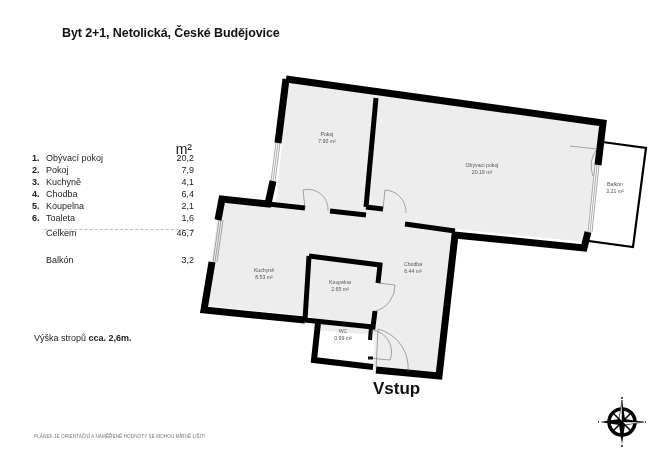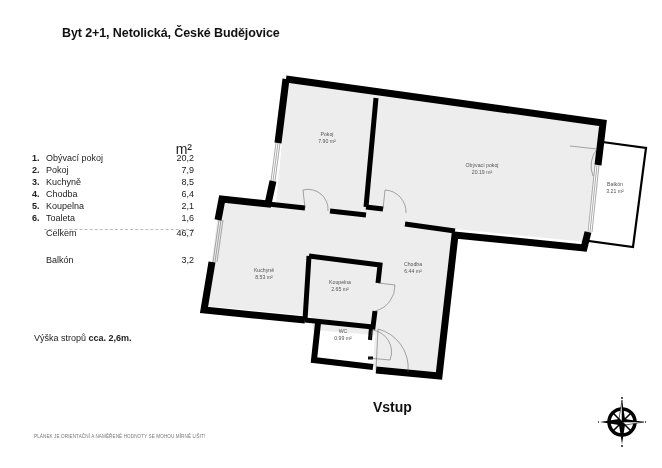--- a/index.html
+++ b/index.html
@@ -11,21 +11,21 @@
   .legend .num { position:absolute; left:0; font-weight:bold; }
   .legend .lbl { position:absolute; left:14px; }
   .legend .val { position:absolute; right:0; }
   .legend .total { font-weight:normal; }
   .legend .dash { position:absolute; left:12px; width:150px; top:85px; border-top:1px dashed #bbb; }
   .height-note { position:absolute; left:34px; top:333px; font-size:9px; color:#222; }
   .height-note b { font-weight:bold; }
   .disclaimer { position:absolute; left:34px; top:434px; font-size:4.6px; color:#777; letter-spacing:0.1px; }
   .plan { position:absolute; left:0; top:0; }
   .room-lbl { font-family:"Liberation Sans", sans-serif; font-size:5.2px; fill:#555; text-anchor:middle; }
-  .entrance { position:absolute; left:373px; top:379px; font-size:14px; font-weight:bold;margin-top:20px; }
+  .entrance { position:absolute; left:373px; top:379px; font-size:17px; font-weight:bold; }
   .compass { position:absolute; left:598px; top:396px; }
 </style>
 </head>
 <body>
 
 <div class="title">Byt 2+1, Netolická, České Budějovice</div>
 
 <div class="legend">
   <span class="unit">m²</span>
   <div class="row" style="top:8px">
@@ -34,21 +34,21 @@
     <span class="val">20,2</span>
   </div>
   <div class="row" style="top:20px">
     <span class="num">2.</span>
     <span class="lbl">Pokoj</span>
     <span class="val">7,9</span>
   </div>
   <div class="row" style="top:32px">
     <span class="num">3.</span>
     <span class="lbl">Kuchyně</span>
-    <span class="val">8,5</span>
+    <span class="val">4,1</span>
   </div>
   <div class="row" style="top:44px">
     <span class="num">4.</span>
     <span class="lbl">Chodba</span>
     <span class="val">6,4</span>
   </div>
   <div class="row" style="top:56px">
     <span class="num">5.</span>
     <span class="lbl">Koupelna</span>
     <span class="val">2,1</span>

